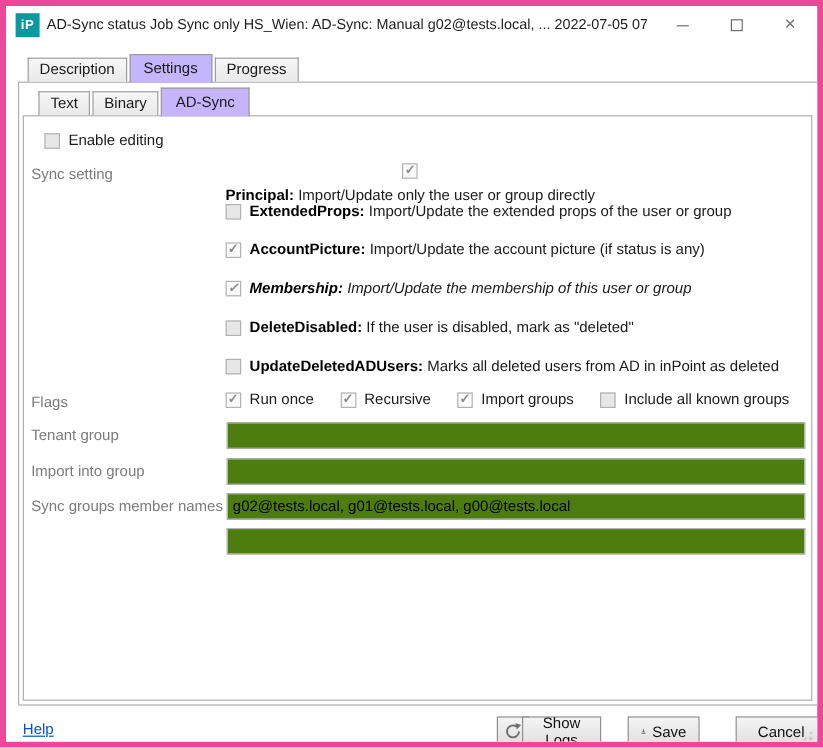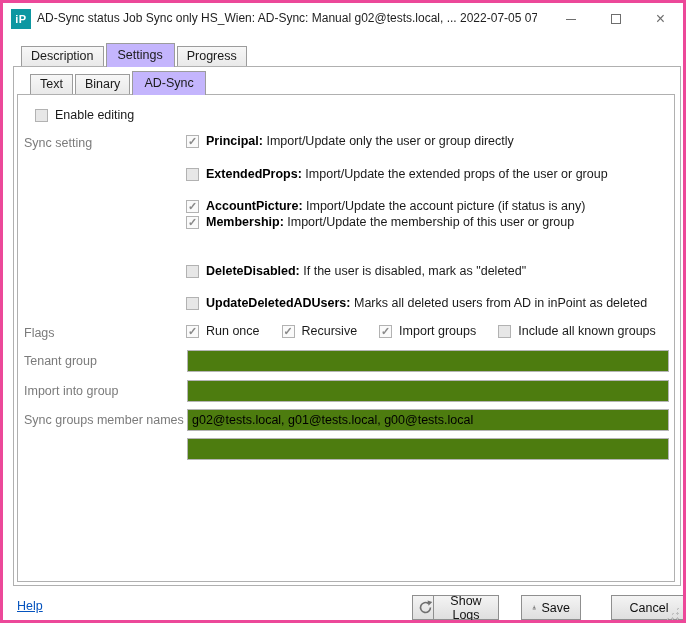--- a/index.html
+++ b/index.html
@@ -1,19 +1,19 @@
 <!DOCTYPE html>
 <html><head>
 <meta charset="utf-8">
 <style>
   * { margin:0; padding:0; box-sizing:border-box; }
   html,body { width:686px; height:623px; }
   body { font-family:"Liberation Sans", sans-serif; font-size:12.5px; color:#1a1a1a; background:#fff; }
 
-  .window { position:relative; width:686px; height:623px; background:#fff; border:3px solid #ec4899; overflow:hidden; }
+  .window { position:relative; width:686px; height:623px; background:#fff; border:5px solid #ec4899; overflow:hidden; }
 
   
   .titlebar { position:absolute; left:0; top:0; width:100%; height:32px; background:#fff; }
   .app-icon { position:absolute; left:8px; top:6px; width:20px; height:20px; background:#0d97a1; color:#fff;
               font-weight:700; font-size:11px; display:flex; align-items:center; justify-content:center; letter-spacing:0.5px; }
   .title-text { position:absolute; left:34px; top:8px; width:500px; white-space:nowrap; overflow:hidden;
                 font-size:12px; color:#1e1e1e; }
   .win-btn { position:absolute; top:0; width:45px; height:32px; display:flex; align-items:center; justify-content:center; color:#6e6e6e; }
   .win-btn.min { right:90px; }
   .win-btn.max { right:45px; }
@@ -98,33 +98,33 @@
   </div>
   <div class="panel inner"></div>
 
   <div class="row" style="left:32px; top:105px;">
     <span class="cb"></span>
     <span>Enable editing</span>
   </div>
 
   <div class="glabel" style="top:133px;">Sync setting</div>
 
-  <div class="row" style="left:183px; top:131px;">
+  <div class="row" style="left:183px; top:131px;flex-direction:column;">
     <span class="cb checked"></span>
     <span><span class="optname">Principal:</span> <span class="optdesc">Import/Update only the user or group directly</span></span>
   </div>
   <div class="row" style="left:183px; top:164px;">
     <span class="cb"></span>
     <span><span class="optname">ExtendedProps:</span> <span class="optdesc">Import/Update the extended props of the user or group</span></span>
   </div>
   <div class="row" style="left:183px; top:196px;">
     <span class="cb checked"></span>
     <span><span class="optname">AccountPicture:</span> <span class="optdesc">Import/Update the account picture (if status is any)</span></span>
   </div>
-  <div class="row" style="left:183px; top:212px;">
+  <div class="row" style="left:183px; top:228px;font-style:italic;">
     <span class="cb checked"></span>
     <span><span class="optname">Membership:</span> <span class="optdesc">Import/Update the membership of this user or group</span></span>
   </div>
   <div class="row" style="left:183px; top:261px;">
     <span class="cb"></span>
     <span><span class="optname">DeleteDisabled:</span> <span class="optdesc">If the user is disabled, mark as "deleted"</span></span>
   </div>
   <div class="row" style="left:183px; top:293px;">
     <span class="cb"></span>
     <span><span class="optname">UpdateDeletedADUsers:</span> <span class="optdesc">Marks all deleted users from AD in inPoint as deleted</span></span>

